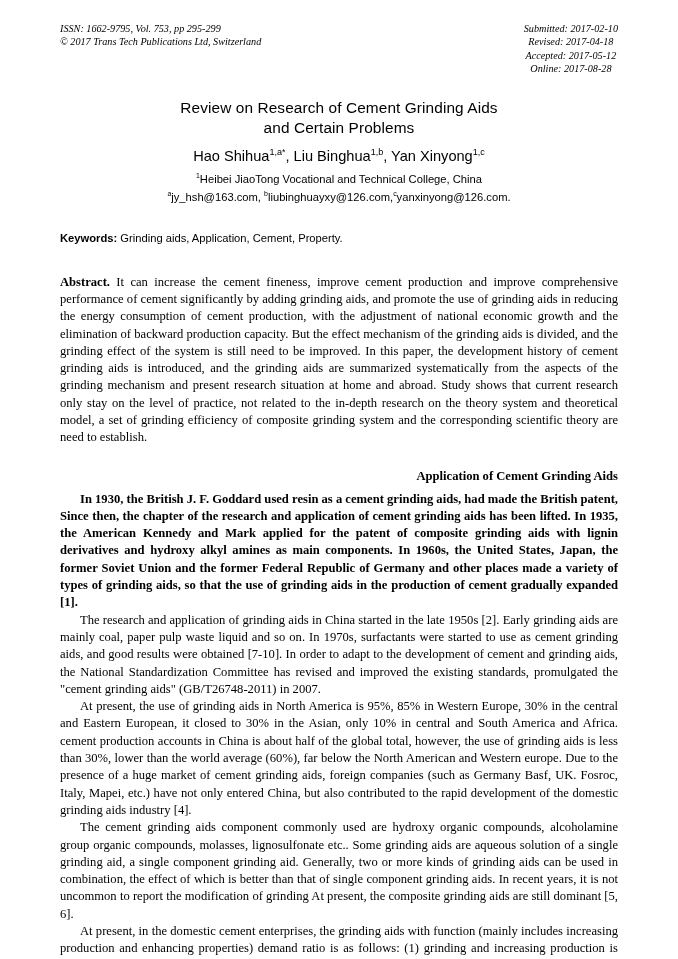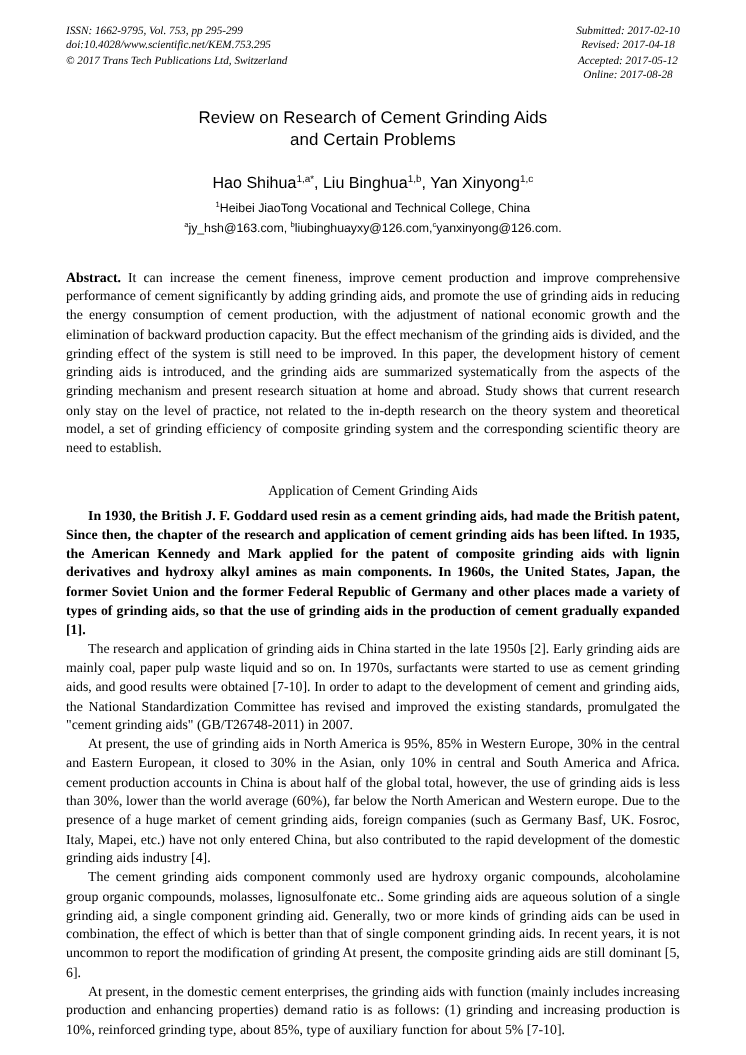--- a/index.html
+++ b/index.html
@@ -50,21 +50,21 @@
     font-family: "Liberation Sans", "DejaVu Sans", sans-serif;
     font-weight: normal;
     font-size: 15.4px;
     line-height: 20px;
     letter-spacing: 0.1px;
   }
   .authors {
     font-family: "Liberation Sans", "DejaVu Sans", sans-serif;
     font-size: 14.6px;
     line-height: 19px;
-    margin-top: 20px;
+    margin-top: 9px;
   }
   .affiliation {
     font-family: "Liberation Sans", "DejaVu Sans", sans-serif;
     font-size: 11.2px;
     line-height: 15px;
     margin-top: 6px;
   }
   .emails {
     font-family: "Liberation Sans", "DejaVu Sans", sans-serif;
     font-size: 11.2px;
@@ -101,25 +101,25 @@
     line-height: 17.3px;
     text-align: justify;
     text-justify: inter-word;
   }
   .abstract .lbl {
     font-weight: bold;
   }
 
   
   .section-heading {
-    font-weight: normal;
+    font-weight: bold;
     font-size: 12.6px;
     line-height: 17px;
     margin-top: 21px;
-    text-align: center;
+    text-align: right;
   }
 
   .body-par {
     font-size: 12.6px;
     line-height: 17.3px;
     text-align: justify;
     text-justify: inter-word;
     text-indent: 20px;
     margin-top: 1px;
   }
@@ -133,21 +133,20 @@
 </style>
 </head>
 <body>
 
 <div class="page">
   <div class="content">
 
     <div class="journal-header">
       <div class="left">
         <div>ISSN: 1662-9795, Vol. 753, pp 295-299</div>
-        <div>doi:10.4028/www.scientific.net/KEM.753.295</div>
         <div>© 2017 Trans Tech Publications Ltd, Switzerland</div>
       </div>
       <div class="right">
         <div>Submitted: 2017-02-10</div>
         <div>Revised: 2017-04-18</div>
         <div>Accepted: 2017-05-12</div>
         <div>Online: 2017-08-28</div>
       </div>
     </div>
 
@@ -163,20 +162,23 @@
 
       <div class="affiliation">
         <sup>1</sup><span>Heibei JiaoTong Vocational and Technical College, China</span>
       </div>
 
       <div class="emails">
         <sup>a</sup><span>jy_hsh@163.com, </span><sup>b</sup><span>liubinghuayxy@126.com,</span><sup>c</sup><span>yanxinyong@126.com.</span>
       </div>
     </div>
 
+    <div class="keywords">
+      <span class="lbl">Keywords:</span><span> Grinding aids, Application, Cement, Property.</span>
+    </div>
 
     <div class="abstract">
       <span class="lbl">Abstract.</span><span> It can increase the cement fineness, improve cement production and improve comprehensive performance of cement significantly by adding grinding aids, and promote the use of grinding aids in reducing the energy consumption of cement production, with the adjustment of national economic growth and the elimination of backward production capacity. But the effect mechanism of the grinding aids is divided, and the grinding effect of the system is still need to be improved. In this paper, the development history of cement grinding aids is introduced, and the grinding aids are summarized systematically from the aspects of the grinding mechanism and present research situation at home and abroad. Study shows that current research only stay on the level of practice, not related to the in-depth research on the theory system and theoretical model, a set of grinding efficiency of composite grinding system and the corresponding scientific theory are need to establish.</span>
     </div>
 
     <div class="section-heading">Application of Cement Grinding Aids</div>
 
     <div class="par-group">
       <div class="body-par">In 1930, the British J. F. Goddard used resin as a cement grinding aids, had made the British patent, Since then, the chapter of the research and application of cement grinding aids has been lifted. In 1935, the American Kennedy and Mark applied for the patent of composite grinding aids with lignin derivatives and hydroxy alkyl amines as main components. In 1960s, the United States, Japan, the former Soviet Union and the former Federal Republic of Germany and other places made a variety of types of grinding aids, so that the use of grinding aids in the production of cement gradually expanded [1].</div>
       <div class="body-par">The research and application of grinding aids in China started in the late 1950s [2]. Early grinding aids are mainly coal, paper pulp waste liquid and so on. In 1970s, surfactants were started to use as cement grinding aids, and good results were obtained [7-10]. In order to adapt to the development of cement and grinding aids, the National Standardization Committee has revised and improved the existing standards, promulgated the "cement grinding aids" (GB/T26748-2011) in 2007.</div>

